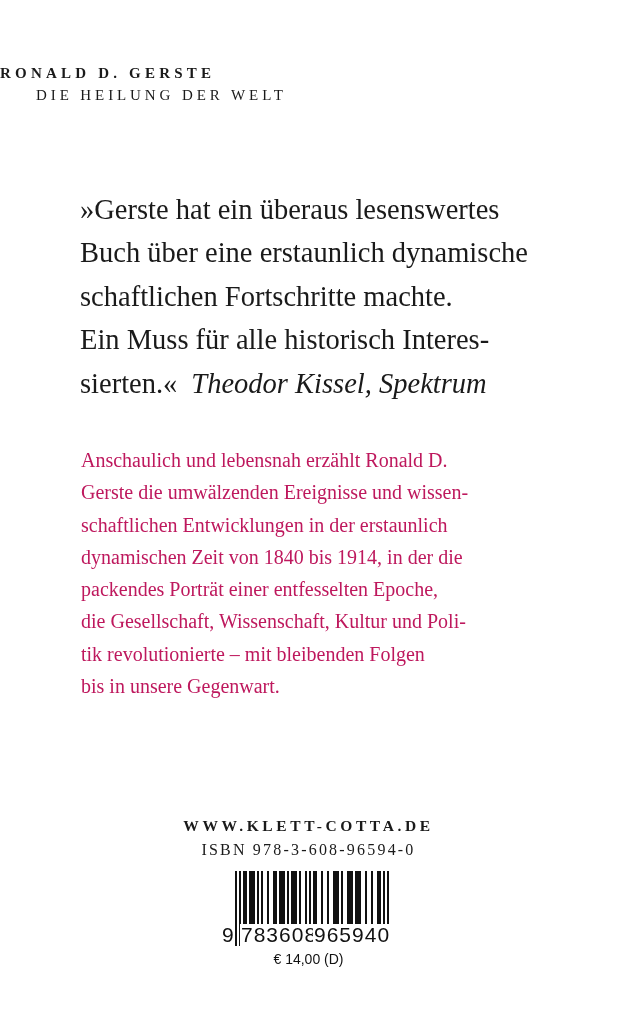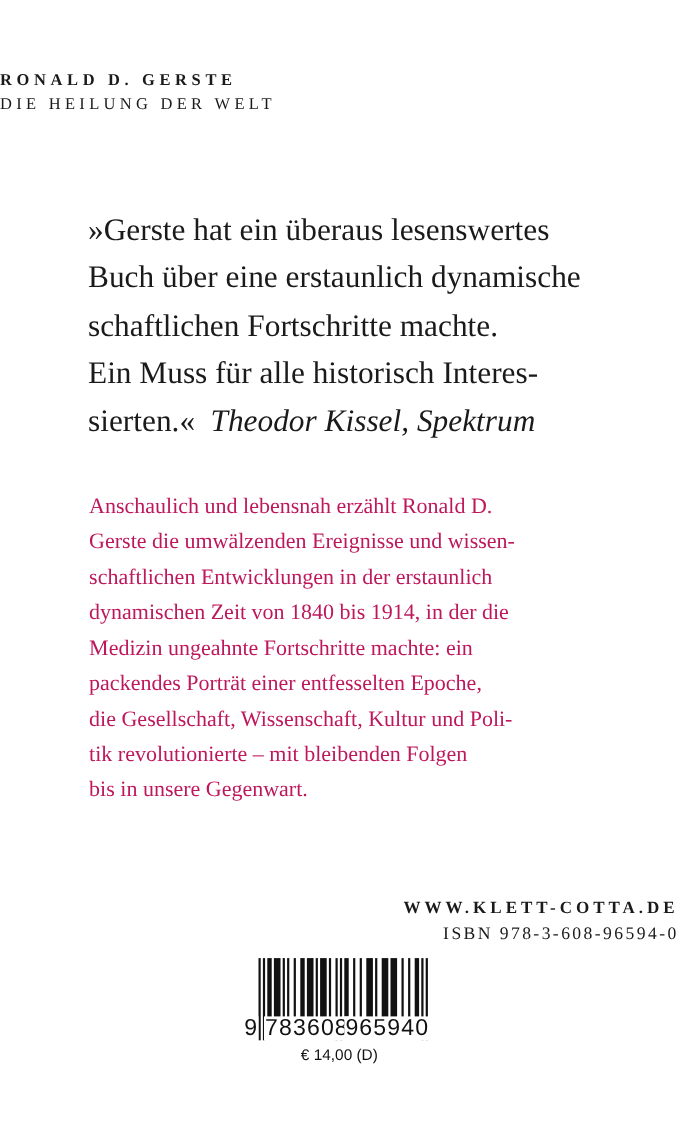--- a/index.html
+++ b/index.html
@@ -1,25 +1,25 @@
 <!DOCTYPE html>
 <html><head>
 <meta charset="utf-8">
 <style>
   html, body { margin:0; padding:0; background:#ffffff; }
   body { width:617px; height:1020px; position:relative; overflow:hidden; color:#1a1a1a; font-family:"DejaVu Serif", serif; }
   .header { position:absolute; top:64px; left:0; width:617px; text-align:left; }
   .author { font-family:"Liberation Serif", serif; font-weight:bold; font-size:15px; letter-spacing:4.2px; line-height:18px; }
-  .title { font-family:"Liberation Serif", serif; font-size:15px; letter-spacing:3.9px; line-height:20px; margin-top:3px; }
+  .title { font-family:"Liberation Serif", serif; font-size:15px; letter-spacing:3.9px; line-height:20px; margin-top:3px;padding-left:36px; }
   .quote { position:absolute; top:188px; left:80px; width:500px; font-family:"Liberation Serif", serif; font-size:28.5px; line-height:43.4px; color:#1a1a1a; }
   .quote .line { white-space:nowrap; display:block; }
   .quote .attribution { font-style:italic; margin-left:14px; }
   .blurb { position:absolute; top:444px; left:81px; width:500px; font-family:"Liberation Serif", serif; font-size:20px; line-height:32.3px; color:#be185d; }
   .blurb .line { white-space:nowrap; display:block; }
-  .footer { position:absolute; top:816px; left:0; width:617px; text-align:right; }
+  .footer { position:absolute; top:816px; left:0; width:617px; text-align:center; }
   .website { font-family:"Liberation Serif", serif; font-weight:bold; font-size:15.5px; letter-spacing:3.6px; line-height:20px; }
   .isbn { font-family:"Liberation Serif", serif; font-size:16px; letter-spacing:2.2px; line-height:20px; margin-top:4px; }
   .barcode-wrap { position:absolute; top:871px; left:225px; width:170px; height:80px; }
   .bars { position:absolute; left:0; top:0; width:170px; height:75px; }
   .barcode-digits { position:absolute; left:-4px; top:53px; width:180px; font-family:"Liberation Sans", sans-serif; font-size:21px; line-height:22px; color:#111; }
   .barcode-digits span { position:absolute; background:#fff; padding:0 1px; }
   .price { position:absolute; top:951px; left:0; width:617px; text-align:center; font-family:"Liberation Sans", sans-serif; font-size:14px; line-height:16px; color:#111; }
 </style>
 </head>
 <body>
@@ -35,21 +35,20 @@
   <span class="line">schaftlichen Fortschritte machte.</span>
   <span class="line">Ein Muss für alle historisch Interes-</span>
   <span class="line"><span>sierten.«</span><span class="attribution">Theodor Kissel, Spektrum</span></span>
 </div>
 
 <div class="blurb">
   <span class="line">Anschaulich und lebensnah erzählt Ronald D.</span>
   <span class="line">Gerste die umwälzenden Ereignisse und wissen-</span>
   <span class="line">schaftlichen Entwicklungen in der erstaunlich</span>
   <span class="line">dynamischen Zeit von 1840 bis 1914, in der die</span>
-  <span class="line">Medizin ungeahnte Fortschritte machte: ein</span>
   <span class="line">packendes Porträt einer entfesselten Epoche,</span>
   <span class="line">die Gesellschaft, Wissenschaft, Kultur und Poli-</span>
   <span class="line">tik revolutionierte – mit bleibenden Folgen</span>
   <span class="line">bis in unsere Gegenwart.</span>
 </div>
 
 <div class="footer">
   <div class="website">WWW.KLETT-COTTA.DE</div>
   <div class="isbn">ISBN 978-3-608-96594-0</div>
 </div>

